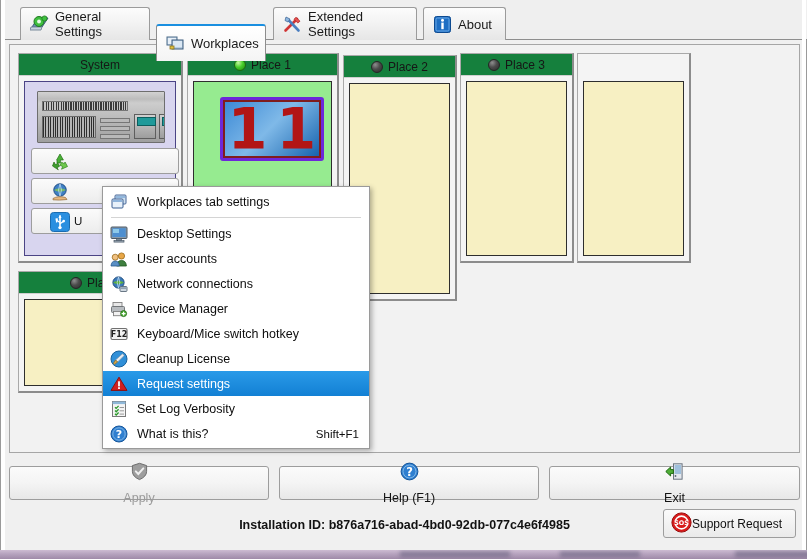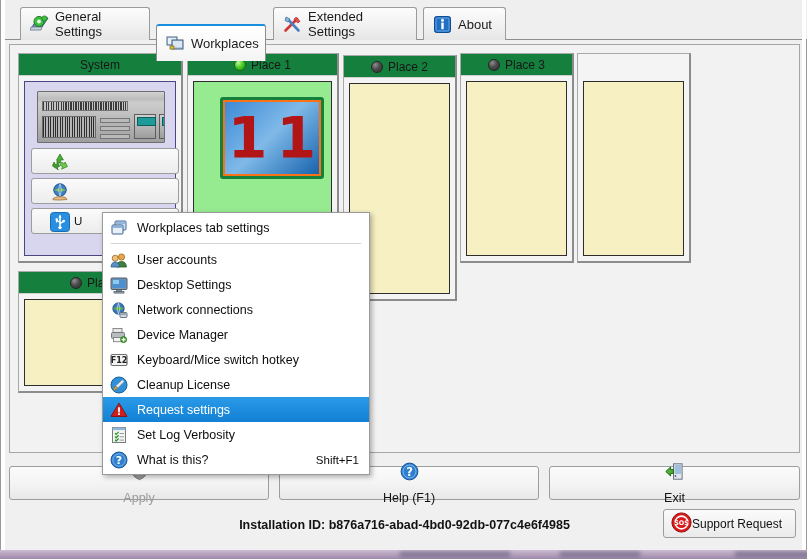--- a/index.html
+++ b/index.html
@@ -139,23 +139,23 @@
   }
   .srv-psu::before {
     content: ""; position: absolute; left: 2px; top: 2px; width: 17px; height: 7px;
     background: #1f9a9a; border: 1px solid #0c5f5f;
   }
 
   
   .monitor {
     position: absolute;
     left: 26px; top: 15px;
-    width: 104px; height: 82px;
-    background: #f97316;
-    border: 3px solid #15803d;
+    width: 104px; height: 64px;
+    background: #7f1d1d;
+    border: 3px solid #6d28d9;
     border-radius: 3px;
   }
   .mon-screen {
     position: absolute; inset: 2px;
     background: linear-gradient(135deg,#3d8ad6 0%, #7fb9e8 48%, #1763ad 100%);
     display: flex; align-items: center; justify-content: center;
     font-family: "DejaVu Sans", sans-serif;
     font-weight: bold;
     font-size: 57px;
     color: #b21515;
@@ -212,21 +212,20 @@
   
   #ctxmenu {
     position: absolute;
     left: 92px; top: 141px;
     width: 268px;
     background: #ffffff;
     border: 1px solid #9a9a9a;
     box-shadow: 2px 2px 5px rgba(0,0,0,.30);
     padding: 2px 0 2px 0;
     z-index: 50;
-    margin-top: 26px;
   }
   .mi {
     position: relative;
     height: 25px;
     display: flex;
     align-items: center;
     padding-left: 34px;
     font-size: 12.5px;
     color: #0d0d0d;
     cursor: default;
@@ -419,40 +418,40 @@
             <rect x="3" y="7" width="9" height="2" fill="#8fb4db"></rect>
           </svg>
         </span>
         <span>Workplaces tab settings</span>
       </div>
       <div class="msep"></div>
 
       <div class="mi">
         <span class="mi-ico">
           <svg width="18" height="18" viewBox="0 0 18 18">
-            <circle cx="11.5" cy="6" r="3.1" fill="#e8a646" stroke="#9a6b1c" stroke-width=".8"></circle>
-            <path d="M6.6 16 Q7 10.5 11.5 10.5 Q16 10.5 16.4 16 Z" fill="#3f7f3f" stroke="#1f5a1f" stroke-width=".8"></path>
-            <circle cx="5.2" cy="7.2" r="3" fill="#f0c080" stroke="#9a6b1c" stroke-width=".8"></circle>
-            <path d="M1 16 Q1.4 11 5.2 11 Q9 11 9.4 16 Z" fill="#5a8fc4" stroke="#2a5a90" stroke-width=".8"></path>
-          </svg>
-        </span>
-        <span>User accounts</span>
-      </div>
-
-      <div class="mi">
-        <span class="mi-ico">
-          <svg width="18" height="18" viewBox="0 0 18 18">
             <rect x="1" y="2" width="16" height="11.5" rx="1" fill="#8a9aa8" stroke="#4c5a68" stroke-width="1"></rect>
             <rect x="2.3" y="3.2" width="13.4" height="8.8" fill="#4e8fd0"></rect>
             <rect x="3" y="4" width="6" height="4" fill="#9fd8f0" opacity=".8"></rect>
             <rect x="6.5" y="13.5" width="5" height="2.3" fill="#7b8b99" stroke="#4c5a68" stroke-width=".7"></rect>
             <rect x="4" y="15.6" width="10" height="1.5" fill="#9aa8b4" stroke="#4c5a68" stroke-width=".7"></rect>
           </svg>
         </span>
         <span>Desktop Settings</span>
+      </div>
+
+      <div class="mi">
+        <span class="mi-ico">
+          <svg width="18" height="18" viewBox="0 0 18 18">
+            <circle cx="11.5" cy="6" r="3.1" fill="#e8a646" stroke="#9a6b1c" stroke-width=".8"></circle>
+            <path d="M6.6 16 Q7 10.5 11.5 10.5 Q16 10.5 16.4 16 Z" fill="#3f7f3f" stroke="#1f5a1f" stroke-width=".8"></path>
+            <circle cx="5.2" cy="7.2" r="3" fill="#f0c080" stroke="#9a6b1c" stroke-width=".8"></circle>
+            <path d="M1 16 Q1.4 11 5.2 11 Q9 11 9.4 16 Z" fill="#5a8fc4" stroke="#2a5a90" stroke-width=".8"></path>
+          </svg>
+        </span>
+        <span>User accounts</span>
       </div>
 
       <div class="mi">
         <span class="mi-ico">
           <svg width="18" height="18" viewBox="0 0 18 18">
             <circle cx="8.5" cy="7.5" r="5.6" fill="#3b79b8" stroke="#1c4b80" stroke-width="1"></circle>
             <path d="M3 7.5 Q8.5 4.2 14 7.5 Q8.5 10.8 3 7.5 Z" fill="#5fb03a"></path>
             <path d="M8.5 1.9 Q5.8 7.5 8.5 13.1 M8.5 1.9 Q11.2 7.5 8.5 13.1" stroke="#bfdcf4" stroke-width=".8" fill="none"></path>
             <rect x="10" y="11.5" width="7" height="5" rx="1" fill="#cfd8e0" stroke="#5a6a78" stroke-width=".9"></rect>
             <rect x="11" y="12.4" width="5" height="1.4" fill="#7f94a8"></rect>

